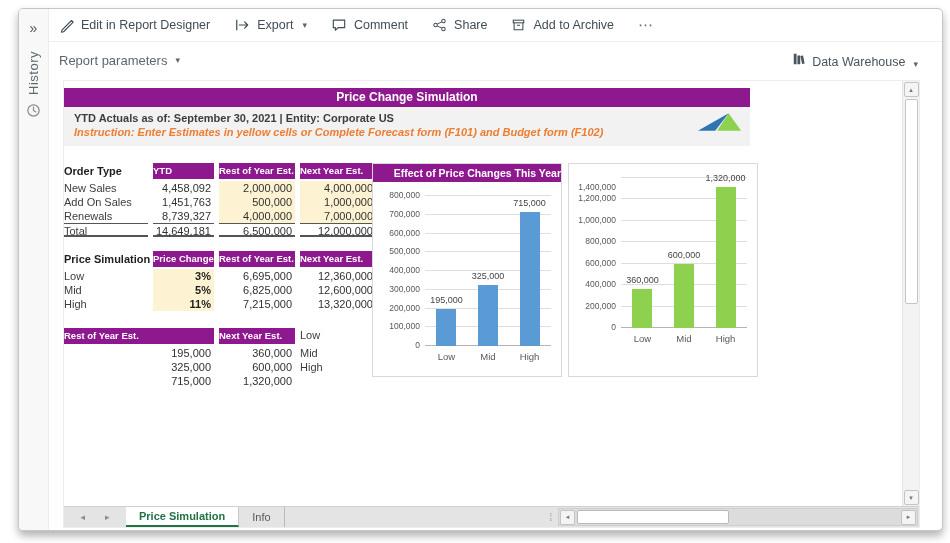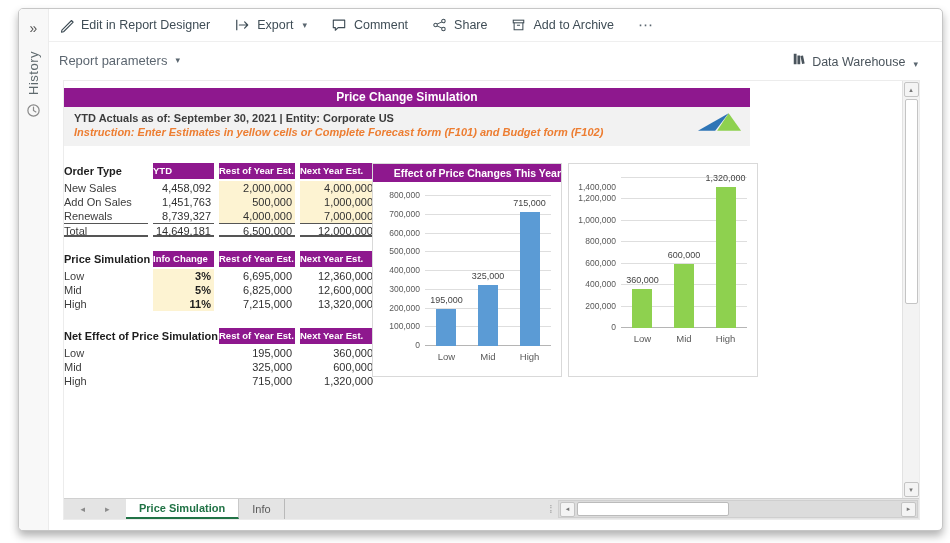--- a/index.html
+++ b/index.html
@@ -26,21 +26,21 @@
   .chev{font-size:9px;color:#5b6770;margin-left:2px}
   .more{font-size:15px;letter-spacing:1px;color:#5b6770}
   .params-row{height:36px;display:flex;align-items:center;justify-content:space-between;padding:0 24px 0 10px;flex-shrink:0}
   .params{display:flex;align-items:center;gap:6px;color:#5c6670;font-size:13px;cursor:pointer}
   .datasource{display:flex;align-items:flex-end;gap:6px;color:#4a545c;font-size:12.5px;cursor:pointer}
   .refresh-row{height:24px;display:flex;align-items:center;justify-content:flex-end;gap:9px;padding-right:20px;color:#6a737b;font-size:11.5px;flex-shrink:0}
   .slider{width:56px;height:3px;background:#cfd6db;border-radius:2px;position:relative;cursor:pointer}
   .knob{position:absolute;left:-2px;top:50%;transform:translateY(-50%);width:13px;height:13px;border-radius:50%;background:#3d8fd1}
   .mini-icons{display:flex;gap:6px;align-items:center}
   
-  .viewport{flex:1;margin:2px 22px 10px 14px;border:1px solid #ececec;position:relative;display:flex;flex-direction:column;min-height:0;background:#fff}
+  .viewport{flex:1;margin:2px 22px 2px 14px;border:1px solid #ececec;position:relative;display:flex;flex-direction:column;min-height:0;background:#fff}
   .report-scroll{flex:1;position:relative;padding-top:7px;overflow:hidden;margin-right:17px}
   .title-bar{width:686px;height:19px;background:var(--purple);color:#fff;font-weight:bold;font-size:12px;text-align:center;line-height:19px}
   .info-bar{width:686px;background:#f2f2f2;padding:4px 10px 6px;position:relative}
   .info-line1{font-size:11px;font-weight:bold;color:#3c3c3c;line-height:14px}
   .info-line2{font-size:11px;font-weight:bold;font-style:italic;color:var(--orange);line-height:15px}
   .logo{position:absolute;right:6px;top:2px}
   .content-row{display:flex;margin-top:17px;align-items:flex-start}
   
   .tables-col{width:306px;flex-shrink:0;font-size:11px;color:#333}
   .tbl{display:grid;column-gap:5px}
@@ -208,38 +208,37 @@
                 <div class="t-num">8,739,327</div>
                 <div class="t-num editable">4,000,000</div>
                 <div class="t-num editable">7,000,000</div>
                 <div class="t-label t-top t-bot" style="font-weight: normal;">Total</div>
                 <div class="t-num t-top t-bot">14,649,181</div>
                 <div class="t-num t-top t-bot">6,500,000</div>
                 <div class="t-num t-top t-bot">12,000,000</div>
               </div>
             <div class="tbl sim">
                 <div class="t-corner">Price Simulation</div>
-                <div class="t-head">Info Change</div>
+                <div class="t-head">Price Change</div>
                 <div class="t-head">Rest of Year Est.</div>
                 <div class="t-head">Next Year Est.</div>
                 <div class="t-label">Low</div>
                 <div class="t-num editable pct">3%</div>
                 <div class="t-num">6,695,000</div>
                 <div class="t-num">12,360,000</div>
                 <div class="t-label">Mid</div>
                 <div class="t-num editable pct">5%</div>
                 <div class="t-num">6,825,000</div>
                 <div class="t-num">12,600,000</div>
                 <div class="t-label">High</div>
                 <div class="t-num editable pct">11%</div>
                 <div class="t-num">7,215,000</div>
                 <div class="t-num">13,320,000</div>
               </div>
             <div class="tbl net">
-                <div class="t-corner">Net Effect of Price Simulation</div>
                 <div class="t-head">Rest of Year Est.</div>
                 <div class="t-head">Next Year Est.</div>
                 <div class="t-label">Low</div>
                 <div class="t-num">195,000</div>
                 <div class="t-num">360,000</div>
                 <div class="t-label">Mid</div>
                 <div class="t-num">325,000</div>
                 <div class="t-num">600,000</div>
                 <div class="t-label">High</div>
                 <div class="t-num">715,000</div>

